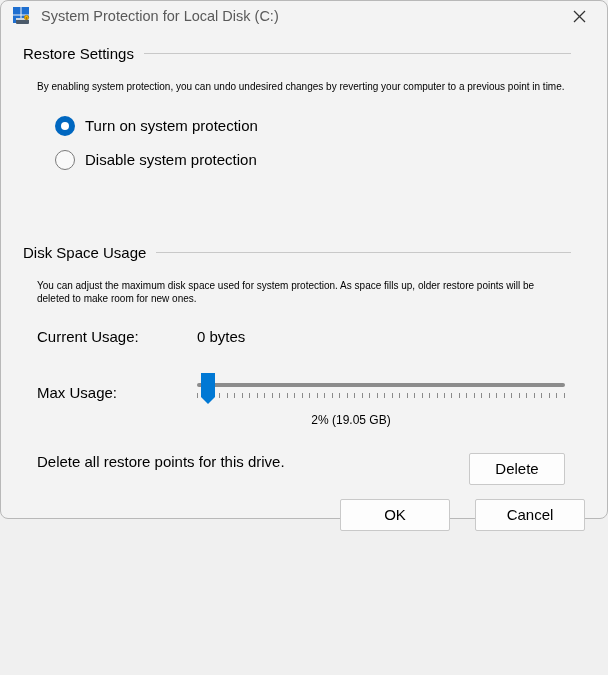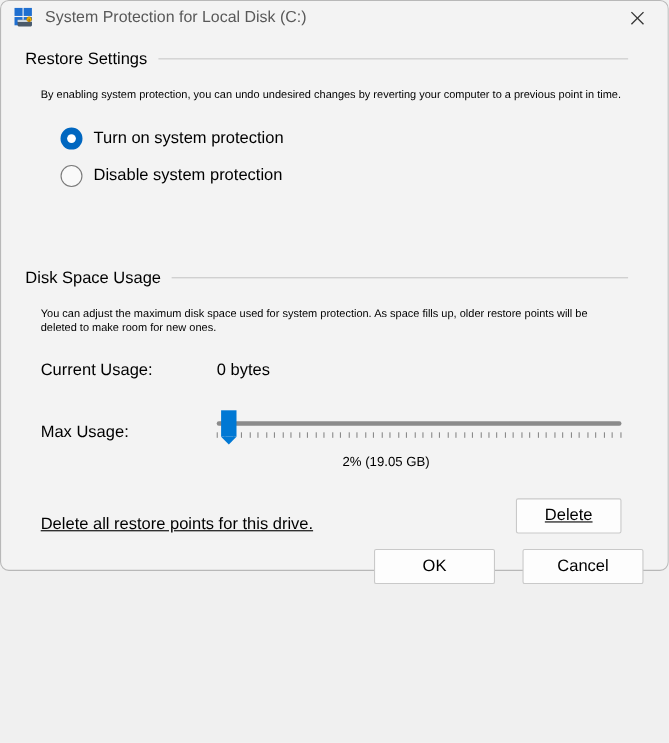--- a/index.html
+++ b/index.html
@@ -185,24 +185,23 @@
       background: #8a8a8a;
     }
     .slider-value {
       text-align: center;
       font-size: 12px;
       margin-top: 2px;
       margin-left: 100px;
     }
     .delete-row {
       display: flex;
-      align-items: flex-end;
+      align-items: flex-start;
       margin-top: 26px;
       justify-content: space-between;
-      text-decoration: underline;
     }
     .delete-text {
       font-size: 15px;
     }
     .btn {
       min-width: 96px;
       height: 32px;
       background: #fdfdfd;
       border: 1px solid #c9c9c9;
       border-radius: 2px;

